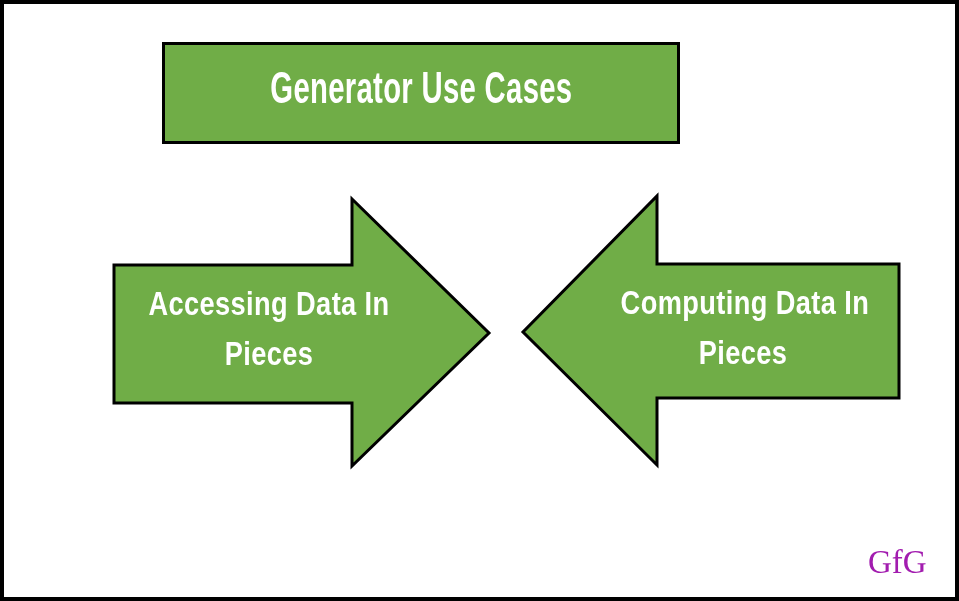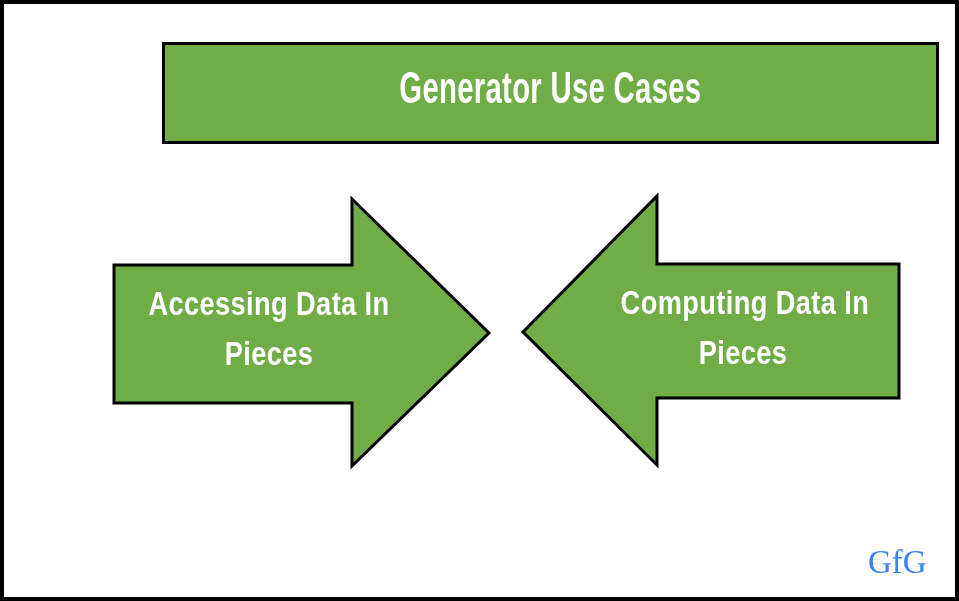--- a/index.html
+++ b/index.html
@@ -19,21 +19,21 @@
     left: 0; top: 0;
     width: 959px; height: 601px;
     border: 4px solid #000000;
     box-sizing: border-box;
     pointer-events: none;
   }
   .title-box {
     position: absolute;
     left: 162px;
     top: 42px;
-    width: 777px;
+    width: 518px;
     height: 102px;
     background: #70AD47;
     border: 3px solid #000000;
     box-sizing: border-box;
     display: flex;
     align-items: center;
     justify-content: center;
   }
   .title-text {
     color: #ffffff;
@@ -79,21 +79,21 @@
   .arrow-label.right-label {
     left: 590px;
     top: 277px;
   }
   .watermark {
     position: absolute;
     left: 868px;
     top: 544px;
     font-family: "Liberation Serif", serif;
     font-size: 33px;
-    color: #3b82f6;
+    color: #a21caf;
   }
 </style>
 </head>
 <body>
 
 <div class="frame"></div>
 
 <div class="title-box">
   <span class="title-text">Generator Use Cases</span>
 </div>

